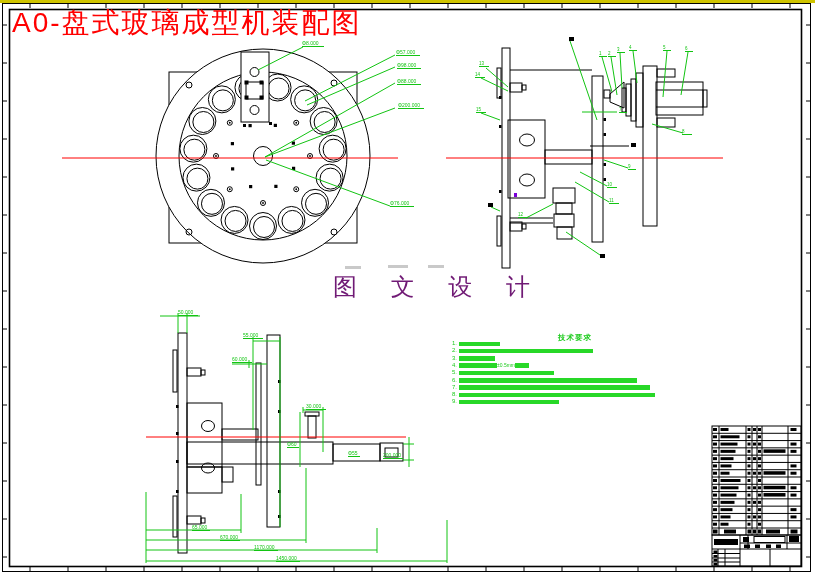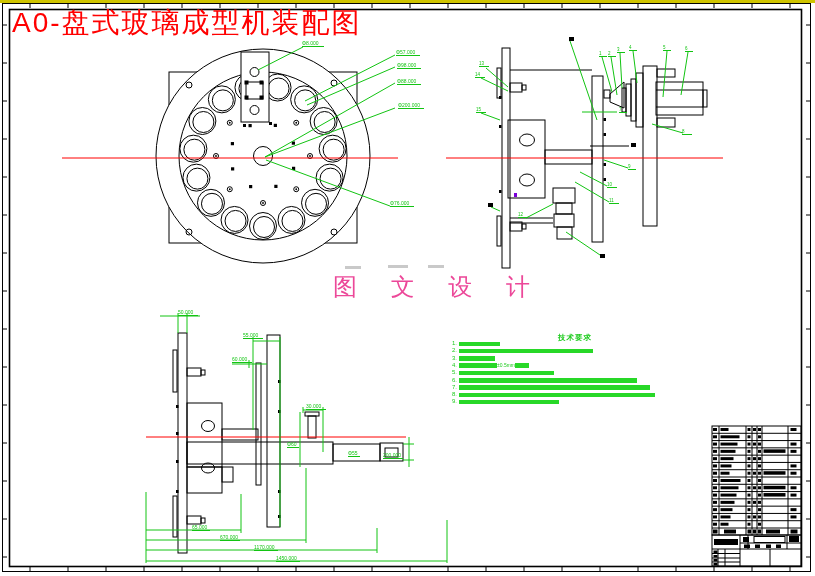--- a/index.html
+++ b/index.html
@@ -3,21 +3,21 @@
 <meta charset="utf-8">
 <style>
   *{margin:0;padding:0;box-sizing:border-box}
   html,body{background:#fff}
   .sheet{position:relative;width:815px;height:576px;background:#fff;overflow:hidden;
          font-family:"Liberation Sans",sans-serif}
   .topstrip{position:absolute;left:0;top:0;width:815px;height:3px;background:#cfc400}
   svg{position:absolute;left:0;top:0}
   .title{position:absolute;left:12px;top:4px;font-size:28px;font-weight:normal;color:#f00;
          letter-spacing:2px;white-space:nowrap;font-family:"Liberation Sans",sans-serif}
-  .watermark{position:absolute;left:333px;top:271px;font-size:24px;color:#ec4899;
+  .watermark{position:absolute;left:333px;top:271px;font-size:24px;color:#701a75;
          letter-spacing:13px;white-space:nowrap;font-family:"DejaVu Sans",sans-serif}
   .wmdash{position:absolute;height:3px;background:#c9c9c9}
   .lbl{position:absolute;color:#12c412;font-size:5px;line-height:6px;white-space:nowrap;
        border-bottom:1px solid #12c412;overflow:hidden;height:7px}
   .lbl.s{font-size:4.5px;height:6px}
   .tech{position:absolute;left:452px;top:333px;width:215px}
   .tech-title{position:absolute;left:106px;top:0;color:#1ecb1e;font-size:7.5px;font-weight:bold;
        letter-spacing:1px;white-space:nowrap}
   .tech-row{position:absolute;left:0;height:6px;white-space:nowrap}
   .tech-no{display:inline-block;vertical-align:top;color:#1ecb1e;font-size:6px;line-height:5px;width:7px}

